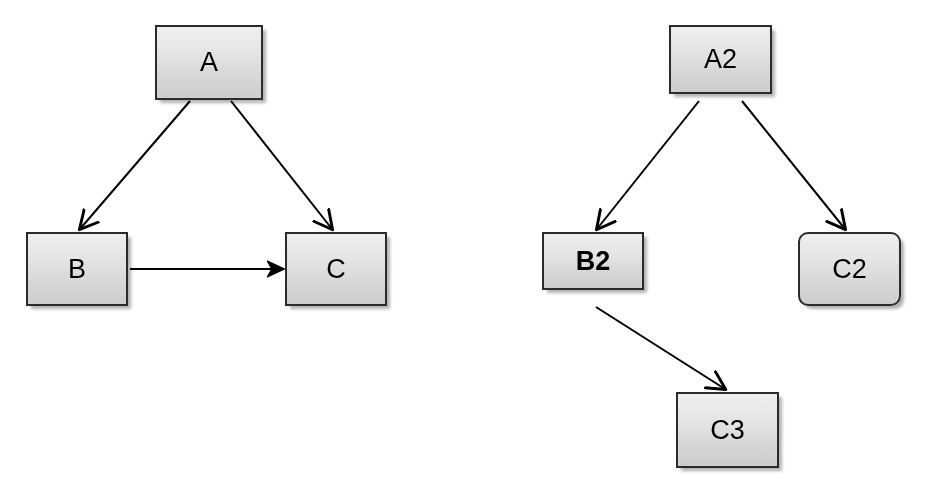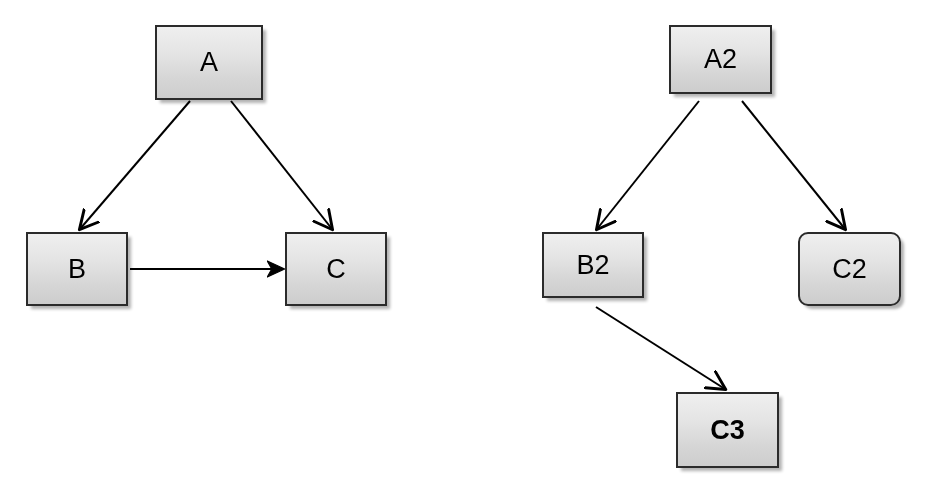--- a/index.html
+++ b/index.html
@@ -76,24 +76,24 @@
       </div>
       <div class="node" style="left: 26px; top: 232px; width: 102px; height: 74px;">
         <span class="node-label">B</span>
       </div>
       <div class="node" style="left: 285px; top: 232px; width: 102px; height: 74px;">
         <span class="node-label">C</span>
       </div>
       <div class="node" style="left: 669px; top: 25px; width: 103px; height: 69px;">
         <span class="node-label">A2</span>
       </div>
-      <div class="node" style="left: 542px; top: 232px; width: 102px; height: 66px;">
+      <div class="node" style="left: 542px; top: 232px; width: 102px; height: 58px; font-weight: bold;">
         <span class="node-label">B2</span>
       </div>
       <div class="node" style="left: 798px; top: 232px; width: 103px; height: 74px; border-radius: 10px;">
         <span class="node-label">C2</span>
       </div>
-      <div class="node" style="left: 676px; top: 392px; width: 103px; height: 76px; font-weight: bold;">
+      <div class="node" style="left: 676px; top: 392px; width: 103px; height: 76px;">
         <span class="node-label">C3</span>
       </div>
     </div>
 
 </div>
 
 </body></html>

